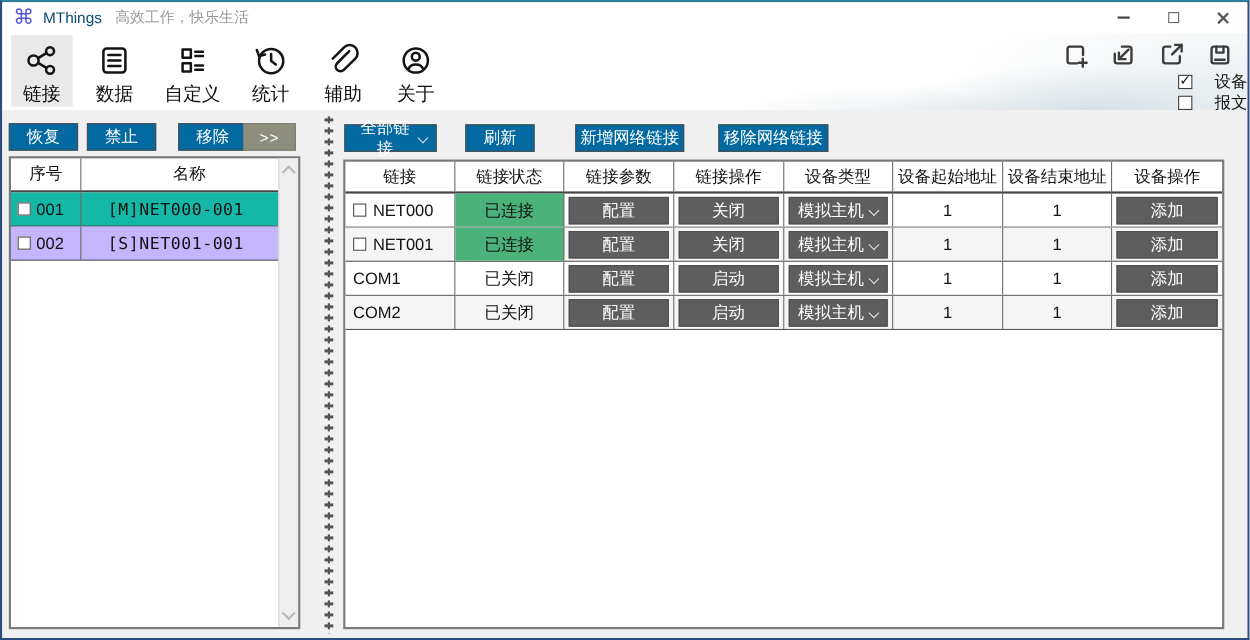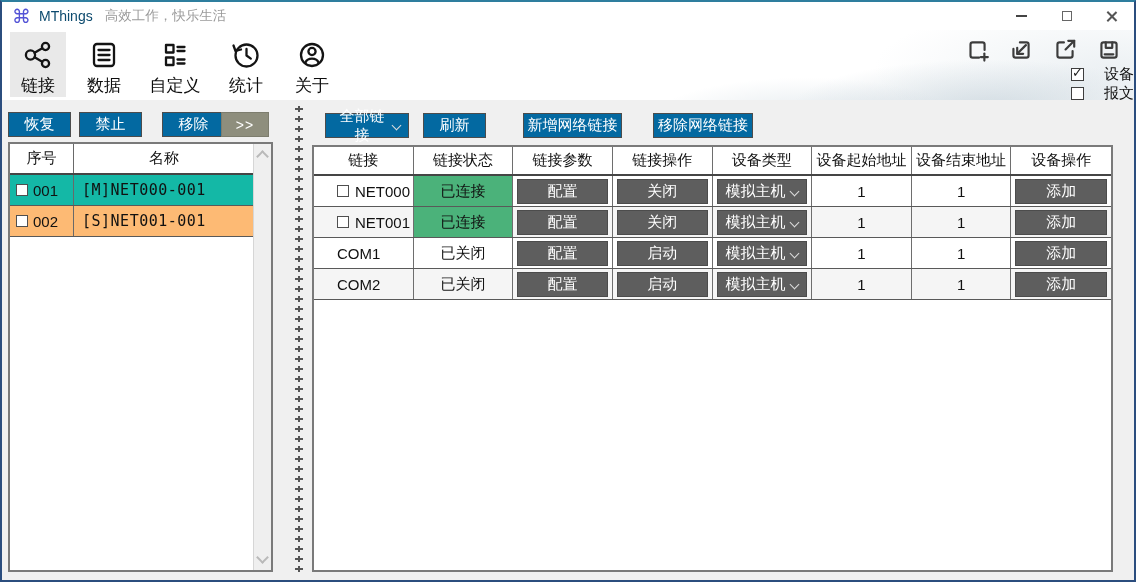--- a/index.html
+++ b/index.html
@@ -51,51 +51,51 @@
   .btn.olive{background:#8e8e7d;border-color:#7d7d6e;font-size:14px;letter-spacing:1px;}
 
   
   .left-table{position:absolute;left:6px;top:42px;width:265px;height:430px;background:#fff;
     border:2px solid #7a7a7a;box-sizing:border-box;}
   .lt-scroll{position:absolute;top:0;right:0;bottom:0;width:17px;background:#efefef;border-left:1px solid #d6d6d6;}
   .chev{display:block;width:7px;height:7px;border-left:2px solid #b9b9b9;border-top:2px solid #b9b9b9;}
   .chev.up{transform:rotate(45deg);margin:8px auto 0;}
   .chev.down{transform:rotate(225deg);margin:0 auto 8px;position:absolute;bottom:0;left:4px;}
   .lt-grid{position:absolute;left:0;top:0;right:17px;}
-  .lt-row{display:grid;grid-template-columns:64px 1fr;height:31px;box-sizing:border-box;border-bottom:1px solid #595959;}
+  .lt-row{display:grid;grid-template-columns:64px 1fr;height:31px;box-sizing:border-box;border-bottom:1px solid #595959;gap:16px;}
   .lt-row.header{border-bottom:2px solid #454545;}
   .lt-row.hl{background:#14b8a6;}
-  .lt-row.alt{background:#fdba74;}
+  .lt-row.alt{background:#c4b5fd;}
   .lt-cell{display:flex;align-items:center;box-sizing:border-box;font-size:15px;}
   .lt-cell.c1{border-right:1px solid #696969;justify-content:center;}
   .lt-row.header .lt-cell{justify-content:center;font-size:15px;}
   .seq-cell{justify-content:flex-start !important;padding-left:6px;gap:5px;}
   .name-cell{padding-left:8px;font-family:"DejaVu Sans Mono","Liberation Mono",monospace;font-size:15px;letter-spacing:.5px;}
   .row-cb{width:12px;height:12px;border:1px solid #4f4f4f;background:#fff;box-sizing:border-box;flex:0 0 auto;}
 
   
   .splitter{position:absolute;left:292px;top:4px;width:10px;height:472px;
     background-image:
       linear-gradient(transparent 2px,#555 2px,#555 8px,transparent 8px),
       linear-gradient(transparent 4px,#555 4px,#555 6px,transparent 6px);
     background-size:2px 10px,8px 10px;background-repeat:repeat-y,repeat-y;background-position:center 0,center 0;}
 
   
-  .dropdown-btn{padding:0 20px 0 10px;justify-content:center;margin-left:12px;}
+  .dropdown-btn{padding:0 20px 0 10px;justify-content:center;}
   .chev-w{position:absolute;right:8px;top:8px;width:6px;height:6px;border-right:1.6px solid #ddd;border-bottom:1.6px solid #ddd;transform:rotate(45deg);}
   .right-table{position:absolute;left:310px;top:45px;width:801px;height:427px;background:#fff;
     border:2px solid #7a7a7a;box-sizing:border-box;}
   .rt-header{display:grid;grid-template-columns:repeat(8,1fr);height:29px;border-bottom:2px solid #454545;box-sizing:border-box;}
   .hcell{display:flex;align-items:center;justify-content:center;font-size:15px;border-right:1px solid #6e6e6e;box-sizing:border-box;}
   .hcell:last-child{border-right:none;}
   .rt-row{display:grid;grid-template-columns:repeat(8,1fr);height:31px;border-bottom:1px solid #595959;box-sizing:border-box;}
   .rt-row.alt{background:#f5f5f5;}
   .rcell{display:flex;align-items:center;justify-content:center;font-size:15px;border-right:1px solid #6e6e6e;box-sizing:border-box;position:relative;}
   .rcell:last-child{border-right:none;}
-  .link-cell{justify-content:flex-start;padding-left:23px;gap:6px;}
+  .link-cell{justify-content:flex-start;padding-left:7px;gap:6px;}
   .status-cell.connected{background:#4bb27a;}
   .cell-btn{width:calc(100% - 8px);height:25px;background:#5e5e5e;border:1px solid #4c4c4c;color:#fff;
     font-size:15px;font-family:inherit;display:flex;align-items:center;justify-content:center;box-sizing:border-box;position:relative;padding:0;}
   .cell-btn.dd{justify-content:flex-start;padding-left:8px;}
 </style>
 </head>
 <body>
 
 <div class="window">
 
@@ -156,20 +156,28 @@
       </div>
       <div class="tab">
         <span class="tab-icon">
           <svg width="34" height="34" viewBox="0 0 34 34">
               <circle cx="17.5" cy="17.5" r="11"></circle>
               <polyline points="17.5,11 17.5,17.5 21.8,20.6"></polyline>
               <polyline points="4.5,7.5 6.5,13 12,11.5"></polyline>
             </svg>
         </span>
         <span class="tab-label">统计</span>
+      </div>
+      <div class="tab">
+        <span class="tab-icon">
+          <svg width="34" height="34" viewBox="0 0 34 34">
+              <path d="M22.5 8.5 L11.5 19.5 a4.3 4.3 0 0 0 6.1 6.1 L28 15.2 a7.2 7.2 0 0 0 -10.2 -10.2 L7.5 15.3"></path>
+            </svg>
+        </span>
+        <span class="tab-label">辅助</span>
       </div>
       <div class="tab">
         <span class="tab-icon">
           <svg width="34" height="34" viewBox="0 0 34 34">
               <circle cx="17" cy="17" r="11"></circle>
               <circle cx="17" cy="13.5" r="3.6"></circle>
               <path d="M10.5 24.5 a6.8 5.4 0 0 1 13 0"></path>
             </svg>
         </span>
         <span class="tab-label">关于</span>

